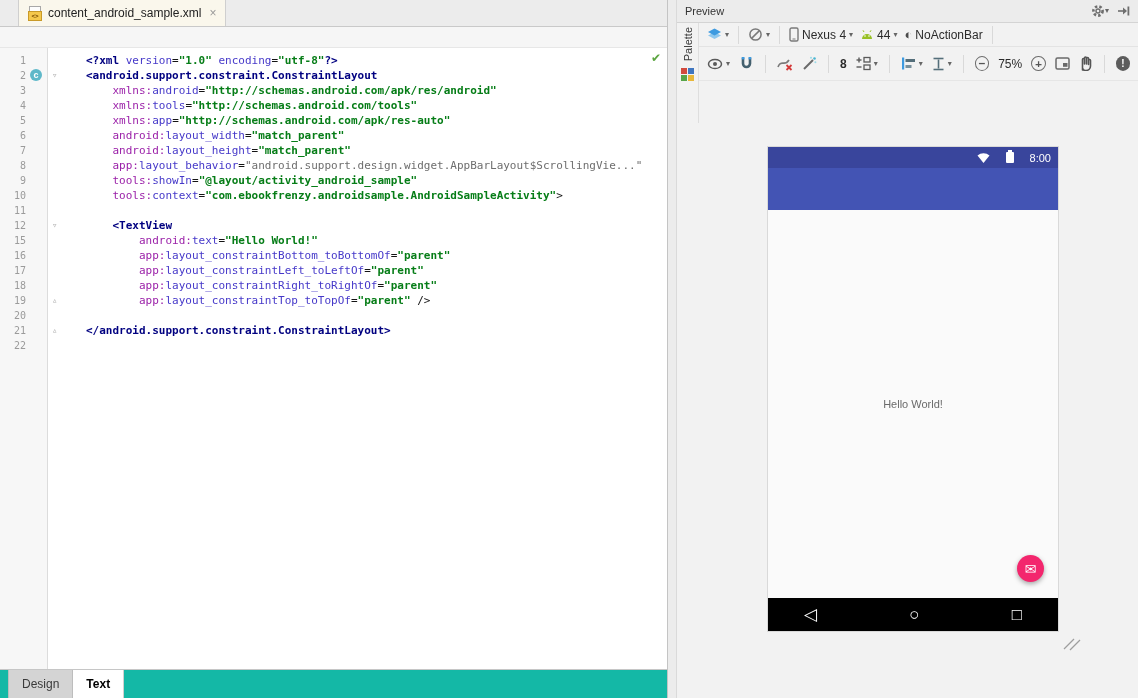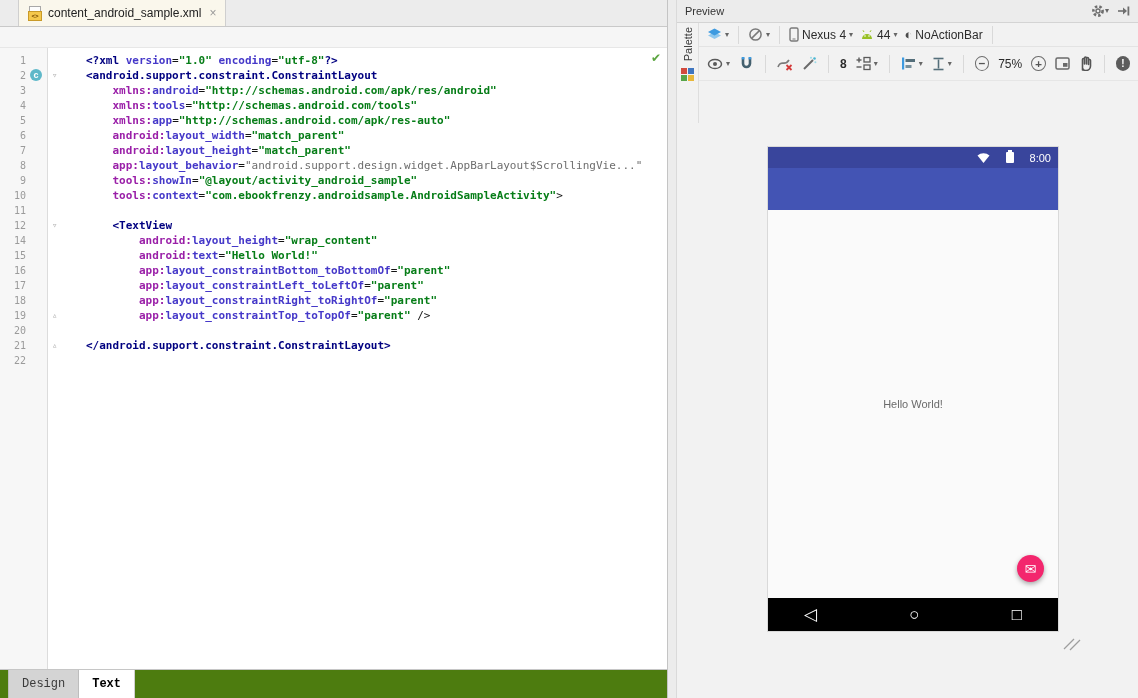--- a/index.html
+++ b/index.html
@@ -19,26 +19,26 @@
   .editor::before{content:"";position:absolute;left:0;top:0;bottom:0;width:47px;background:#f7f7f7;border-right:1px solid #dcdcdc;}
   .code-lines{position:relative;padding-top:5px;}
   .code-row{display:flex;height:15px;font:11px/15px "DejaVu Sans Mono",monospace;}
   .ln{width:26px;flex:none;text-align:right;color:#9b9b9b;font-size:10px;}
   .gut{width:21px;flex:none;position:relative;}
   .badge{position:absolute;left:4px;top:1px;width:12px;height:12px;border-radius:50%;background:#5fb8c9;color:#fff;font:bold 9px/12px "Liberation Sans",sans-serif;text-align:center;}
   .fold{width:39px;flex:none;padding-left:5px;box-sizing:border-box;color:#b5b5b5;font-size:9px;line-height:15px;}
   .codetext{white-space:pre;}
   .sp{color:#141414;}
   .st{color:#000080;font-weight:bold;}
-  .sn{color:#9a1fa8;font-weight:bold;}
-  .sa{color:#4538c9;font-weight:bold;}
+  .sn{color:#9a1fa8;font-weight:normal;}
+  .sa{color:#4538c9;font-weight:normal;}
   .sv{color:#067d17;font-weight:bold;}
   .sg{color:#6e6e6e;}
   .inspect-check{position:absolute;right:6px;top:3px;color:#5ba53f;font-size:12px;}
-  .bottom-tabs{height:28px;flex:none;background:#4d7c0f;border-top:1px solid #c6c6c6;display:flex;align-items:stretch;padding-left:8px;font-family:Liberation Mono, monospace;}
+  .bottom-tabs{height:28px;flex:none;background:#14b8a6;border-top:1px solid #c6c6c6;display:flex;align-items:stretch;padding-left:8px;}
   .btab{display:flex;align-items:center;padding:0 13px;font-size:12px;}
   .btab.inactive{background:#d4d4d4;color:#3a3a3a;border-left:1px solid #bdbdbd;border-right:1px solid #bdbdbd;}
   .btab.active{background:#ffffff;color:#000;font-weight:600;border-right:1px solid #d0d0d0;}
 
   
   .vdivider{position:absolute;left:667px;top:0;width:10px;height:698px;background:#ececec;border-left:1px solid #c4c4c4;border-right:1px solid #dadada;box-sizing:border-box;}
 
   
   .preview-panel{position:absolute;left:677px;top:0;width:461px;height:698px;background:#f2f2f2;}
   .pv-header{height:22px;background:#ececec;border-bottom:1px solid #d4d4d4;display:flex;align-items:center;padding:0 8px;font-size:11px;color:#333;}
@@ -156,26 +156,20 @@
             <span class="ln">11</span>
             <span class="gut"></span>
             <span class="fold"></span>
             <span class="codetext"></span>
           </div>
           <div class="code-row">
             <span class="ln">12</span>
             <span class="gut"></span>
             <span class="fold">▿</span>
             <span class="codetext"><span class="sp">    </span><span class="st">&lt;TextView</span></span>
-          </div>
-          <div class="code-row">
-            <span class="ln">14</span>
-            <span class="gut"></span>
-            <span class="fold"></span>
-            <span class="codetext"><span class="sp">        </span><span class="sn">android:</span><span class="sa">layout_height</span><span class="sp">=</span><span class="sv">"wrap_content"</span></span>
           </div>
           <div class="code-row">
             <span class="ln">15</span>
             <span class="gut"></span>
             <span class="fold"></span>
             <span class="codetext"><span class="sp">        </span><span class="sn">android:</span><span class="sa">text</span><span class="sp">=</span><span class="sv">"Hello World!"</span></span>
           </div>
           <div class="code-row">
             <span class="ln">16</span>
             <span class="gut"></span>

